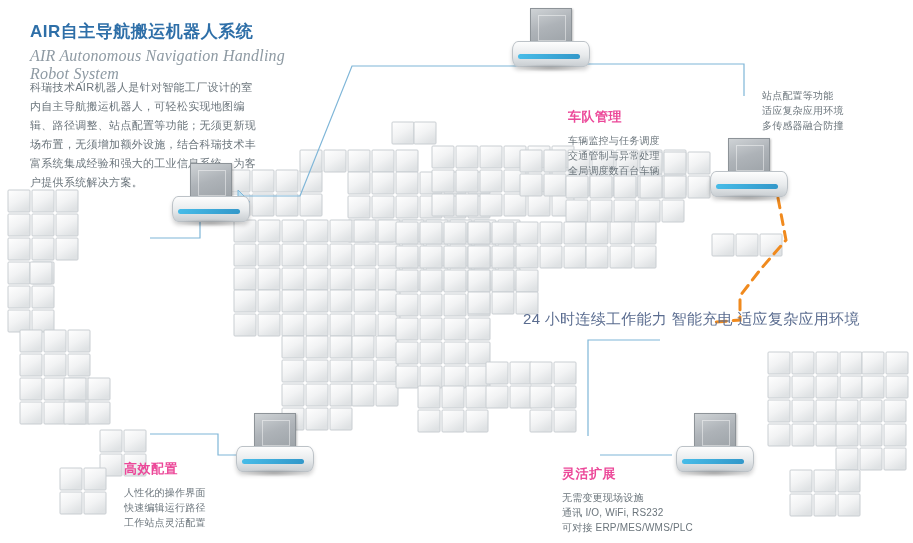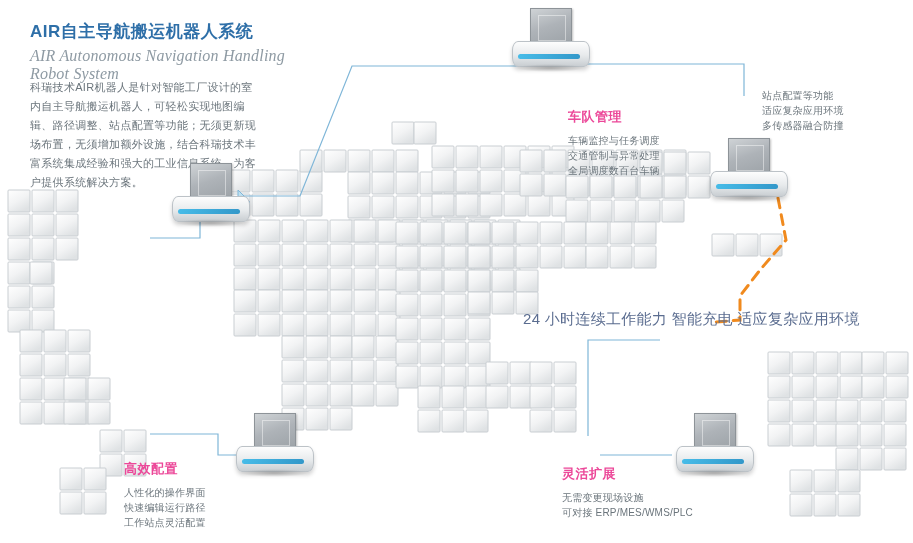--- a/index.html
+++ b/index.html
@@ -489,20 +489,21 @@
   <div class="feat" id="feat-config">
     <div class="head">高效配置</div>
     <div class="line">人性化的操作界面</div>
     <div class="line">快速编辑运行路径</div>
     <div class="line">工作站点灵活配置</div>
   </div>
 
   <div class="feat" id="feat-expand">
     <div class="head">灵活扩展</div>
     <div class="line">无需变更现场设施</div>
+    <div class="line">通讯 I/O, WiFi, RS232</div>
     <div class="line">可对接 ERP/MES/WMS/PLC</div>
   </div>
 
   <div class="band">24 小时连续工作能力  智能充电  适应复杂应用环境</div>
 
   <div class="robot" id="robot-top">
     <div class="crate"></div>
     <div class="base"></div>
     <div class="stripe"></div>
     <div class="shadow"></div>

